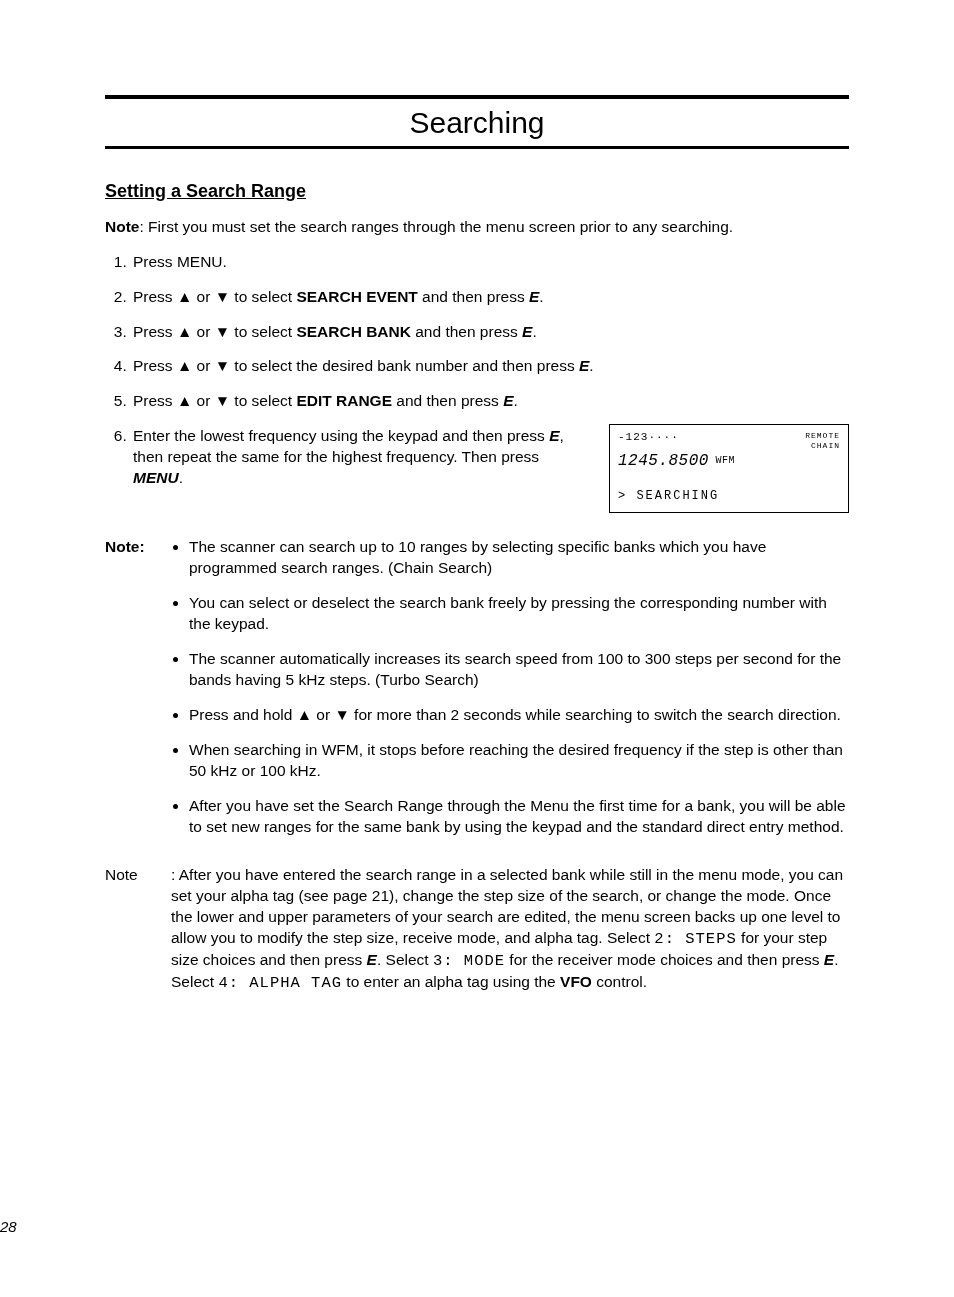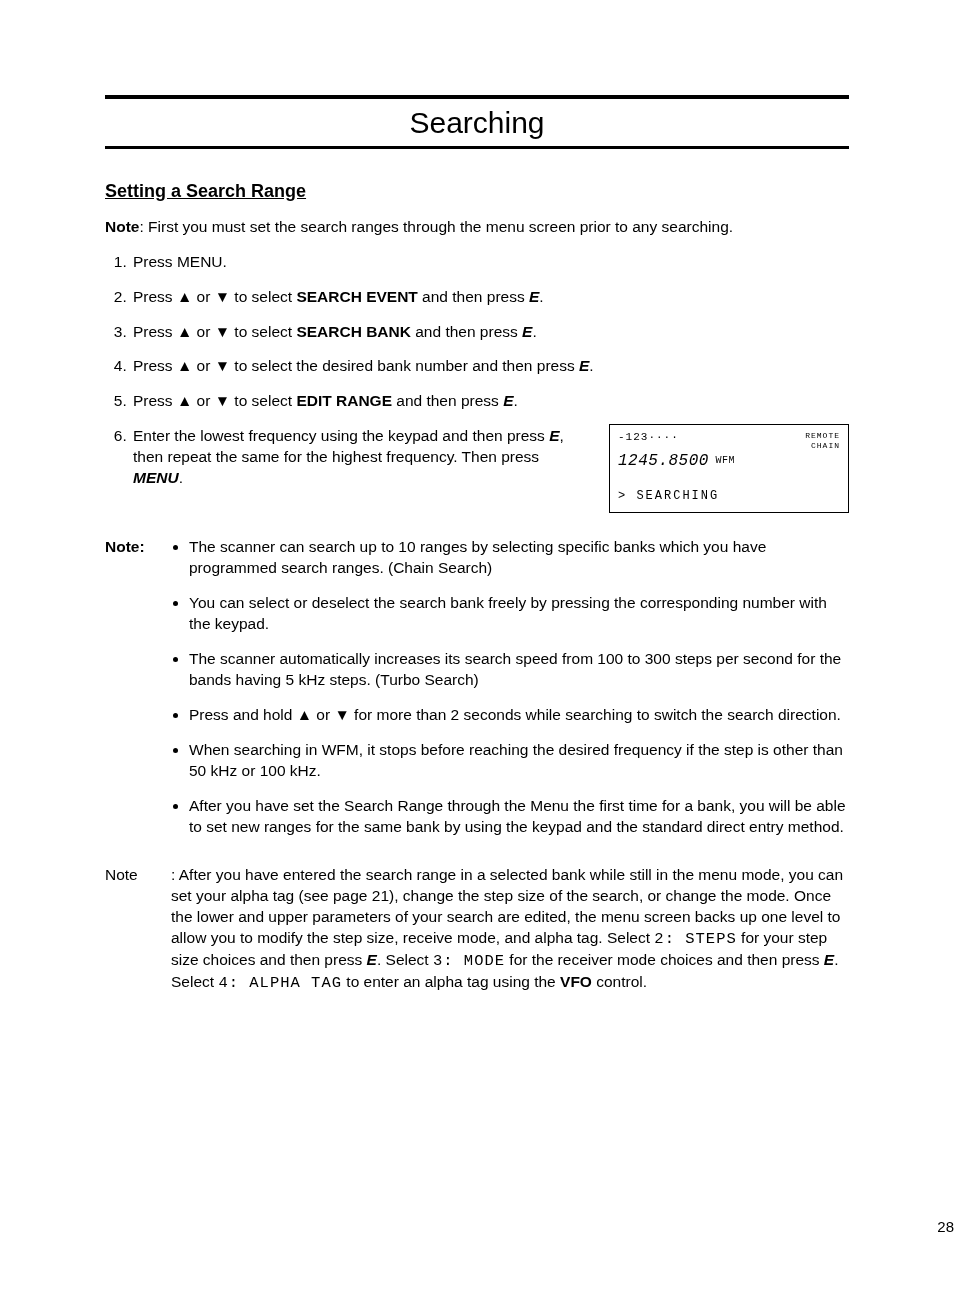--- a/index.html
+++ b/index.html
@@ -90,22 +90,23 @@
   }
   .lcdlabel {
     font-family: "Courier New", monospace;
     letter-spacing: 1px;
   }
   .page-number {
     position: absolute;
     bottom: 60px;
     left: 0;
     right: 0;
-    text-align: right;
+    text-align: left;
     font-size: 15px;
+    font-style: italic;
   }
   .arrow { font-family: Arial, sans-serif; }
 </style>
 </head>
 <body>
 
 <div class="page">
 
   <div class="title-wrap">
     <h1 class="title">Searching</h1>

